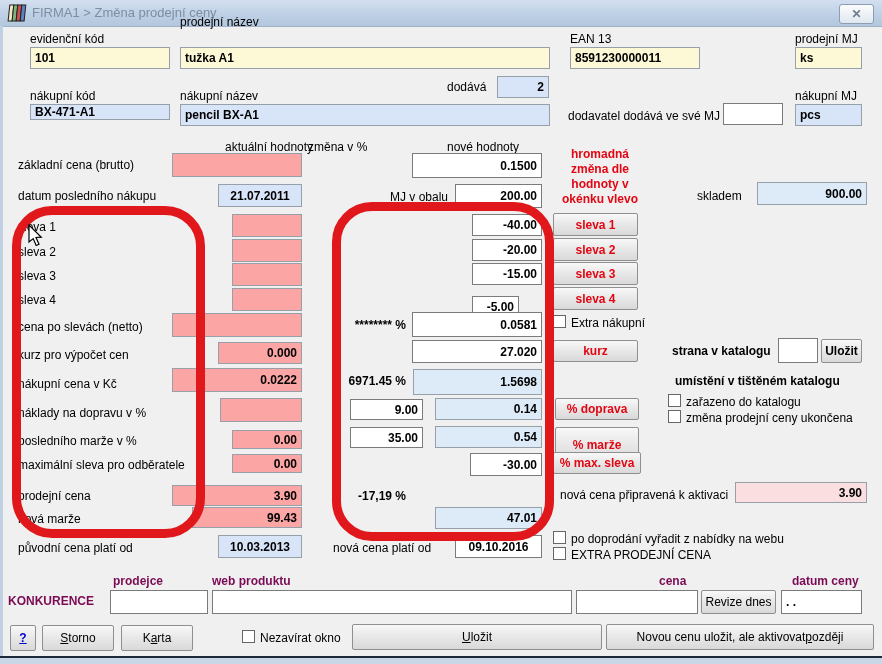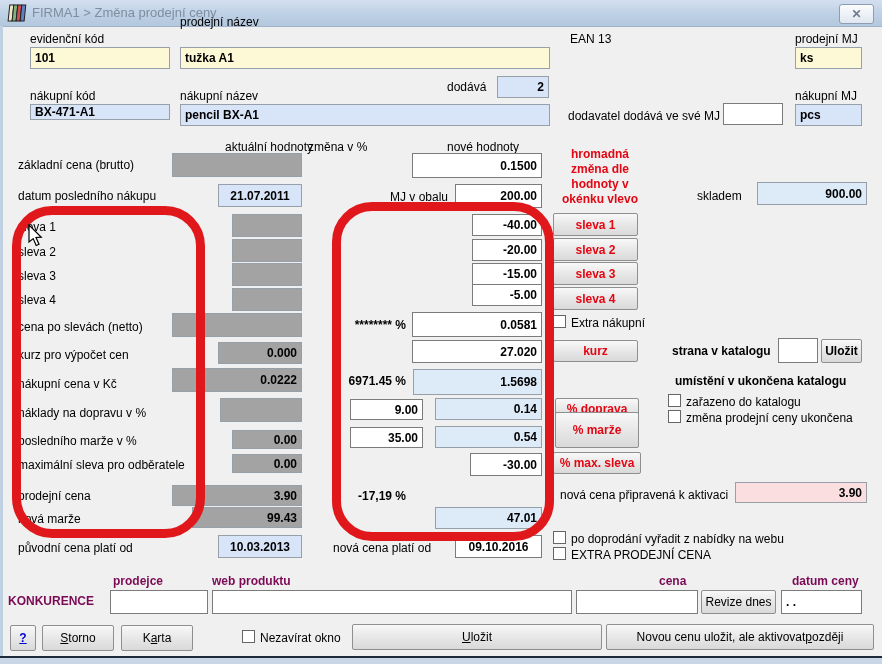--- a/index.html
+++ b/index.html
@@ -13,21 +13,21 @@
     display:flex;align-items:center;justify-content:center;cursor:default;}
   .frame-l{position:absolute;left:0;top:26px;width:3px;height:630px;background:#bfd0e2;}
   .frame-r{position:absolute;right:0;top:26px;width:3px;height:630px;background:#bfd0e2;}
   .frame-b{position:absolute;left:0;top:656px;width:882px;height:8px;background:#c9d6e5;border-top:2px solid #1e2a38;}
   .lbl{position:absolute;box-sizing:border-box;white-space:nowrap;}
   .bold{font-weight:bold;}
   .fld{position:absolute;box-sizing:border-box;border:1px solid #97a0a9;background:#fff;
     display:flex;align-items:center;padding:0 4px;font-weight:bold;overflow:hidden;white-space:nowrap;}
   .y{background:#fdf9d6;}
   .b{background:#d8e4f8;}
-  .g{background:#a3a3a3;}
+  .g{background:#fca5a5;}
   .lb{background:#ddeaf8;}
   .p{background:#fbdfe0;}
   .w{background:#ffffff;border-color:#7b7b7b;}
   .num{justify-content:flex-end;}
   .ctr{justify-content:center;}
   .btn{position:absolute;box-sizing:border-box;border:1px solid #8f8f8f;border-radius:2px;
     background:linear-gradient(#f8f8f8,#e9e9e9 45%,#d9d9d9);display:flex;align-items:center;justify-content:center;
     white-space:nowrap;cursor:default;}
   .rbtn{color:#e30613;font-weight:bold;}
   .maroon{color:#7b0a55;font-weight:bold;text-align:center;}
@@ -58,20 +58,21 @@
   </div>
   <div class="frame-l"></div>
   <div class="frame-r"></div>
   <div class="frame-b"></div>
 
   <div class="lbl" style="left:30px;top:32px">evidenční kód</div>
   <div class="fld y" style="left:30px;top:47px;width:140px;height:22px">101</div>
   <div class="lbl" style="left:180px;top:15px">prodejní název</div>
   <div class="fld y" style="left:180px;top:47px;width:370px;height:22px">tužka A1</div>
   <div class="lbl" style="left:570px;top:32px">EAN 13</div>
+  <div class="fld y" style="left:570px;top:47px;width:130px;height:22px">8591230000011</div>
   <div class="lbl" style="left:795px;top:32px">prodejní MJ</div>
   <div class="fld y" style="left:795px;top:47px;width:67px;height:22px">ks</div>
 
   <div class="lbl" style="left:447px;top:80px">dodává</div>
   <div class="fld b num" style="left:497px;top:76px;width:52px;height:22px">2</div>
 
   <div class="lbl" style="left:30px;top:89px">nákupní kód</div>
   <div class="fld b" style="left:30px;top:104px;width:140px;height:16px">BX-471-A1</div>
   <div class="lbl" style="left:180px;top:89px">nákupní název</div>
   <div class="fld b" style="left:180px;top:104px;width:370px;height:22px">pencil BX-A1</div>
@@ -107,21 +108,21 @@
   <div class="fld w num" style="left:472px;top:239px;width:70px;height:22px">-20.00</div>
   <div class="btn rbtn" style="left:553px;top:238px;width:85px;height:23px">sleva 2</div>
 
   <div class="lbl" style="left:18px;top:269px">sleva 3</div>
   <div class="fld g" style="left:232px;top:263px;width:70px;height:23px"></div>
   <div class="fld w num" style="left:472px;top:263px;width:70px;height:22px">-15.00</div>
   <div class="btn rbtn" style="left:553px;top:262px;width:85px;height:23px">sleva 3</div>
 
   <div class="lbl" style="left:18px;top:293px">sleva 4</div>
   <div class="fld g" style="left:232px;top:288px;width:70px;height:23px"></div>
-  <div class="fld w num" style="left:472px;top:284px;width:70px;height:22px">-5.00</div>
+  <div class="fld w num" style="left:472px;top:296px;width:47px;height:22px">-5.00</div>
   <div class="btn rbtn" style="left:553px;top:287px;width:85px;height:23px">sleva 4</div>
 
   <div class="lbl" style="left:18px;top:320px">cena po slevách (netto)</div>
   <div class="fld g" style="left:172px;top:313px;width:130px;height:24px"></div>
   <div class="pctlbl" style="left:318px;top:318px;width:88px">******** %</div>
   <div class="fld w num" style="left:412px;top:312px;width:130px;height:25px">0.0581</div>
   <span class="chk" style="left:553px;top:315px"></span>
   <div class="lbl" style="left:571px;top:316px">Extra nákupní</div>
 
   <div class="lbl" style="left:18px;top:348px">kurz pro výpočet cen</div>
@@ -129,37 +130,37 @@
   <div class="fld w num" style="left:412px;top:340px;width:130px;height:23px">27.020</div>
   <div class="btn rbtn" style="left:553px;top:340px;width:85px;height:22px">kurz</div>
   <div class="lbl bold" style="left:672px;top:344px">strana v katalogu</div>
   <div class="fld w" style="left:778px;top:338px;width:40px;height:25px"></div>
   <div class="btn bold" style="left:821px;top:339px;width:41px;height:24px">Uložit</div>
 
   <div class="lbl" style="left:18px;top:377px">nákupní cena v Kč</div>
   <div class="fld g num" style="left:172px;top:368px;width:130px;height:24px">0.0222</div>
   <div class="pctlbl" style="left:300px;top:374px;width:106px">6971.45 %</div>
   <div class="fld lb num" style="left:413px;top:369px;width:129px;height:26px">1.5698</div>
-  <div class="lbl bold" style="left:675px;top:374px">umístění v ukončena katalogu</div>
+  <div class="lbl bold" style="left:675px;top:374px">umístění v tištěném katalogu</div>
 
   <div class="lbl" style="left:18px;top:406px">náklady na dopravu v %</div>
   <div class="fld g" style="left:220px;top:398px;width:82px;height:24px"></div>
   <div class="fld w num" style="left:350px;top:399px;width:73px;height:21px">9.00</div>
   <div class="fld lb num" style="left:435px;top:398px;width:107px;height:22px">0.14</div>
   <div class="btn rbtn" style="left:555px;top:398px;width:84px;height:22px">% doprava</div>
   <span class="chk" style="left:668px;top:394px"></span>
   <div class="lbl" style="left:686px;top:395px">zařazeno do katalogu</div>
   <span class="chk" style="left:668px;top:410px"></span>
   <div class="lbl" style="left:686px;top:411px">změna prodejní ceny ukončena</div>
 
   <div class="lbl" style="left:18px;top:434px">posledního marže v %</div>
   <div class="fld g num" style="left:232px;top:430px;width:70px;height:19px">0.00</div>
   <div class="fld w num" style="left:350px;top:427px;width:73px;height:21px">35.00</div>
   <div class="fld lb num" style="left:435px;top:426px;width:107px;height:22px">0.54</div>
-  <div class="btn rbtn" style="left:555px;top:412px;width:84px;height:36px">% marže</div>
+  <div class="btn rbtn" style="left:555px;top:427px;width:84px;height:36px">% marže</div>
 
   <div class="lbl" style="left:18px;top:458px">maximální sleva pro odběratele</div>
   <div class="fld g num" style="left:232px;top:454px;width:70px;height:19px">0.00</div>
   <div class="fld w num" style="left:470px;top:453px;width:72px;height:23px">-30.00</div>
   <div class="btn rbtn" style="left:553px;top:452px;width:88px;height:22px">% max. sleva</div>
 
   <div class="lbl" style="left:18px;top:489px">prodejní cena</div>
   <div class="fld g num" style="left:172px;top:485px;width:130px;height:21px">3.90</div>
   <div class="pctlbl" style="left:310px;top:489px;width:96px">-17,19 %</div>
   <div class="lbl" style="left:560px;top:488px">nová cena připravená k aktivaci</div>

